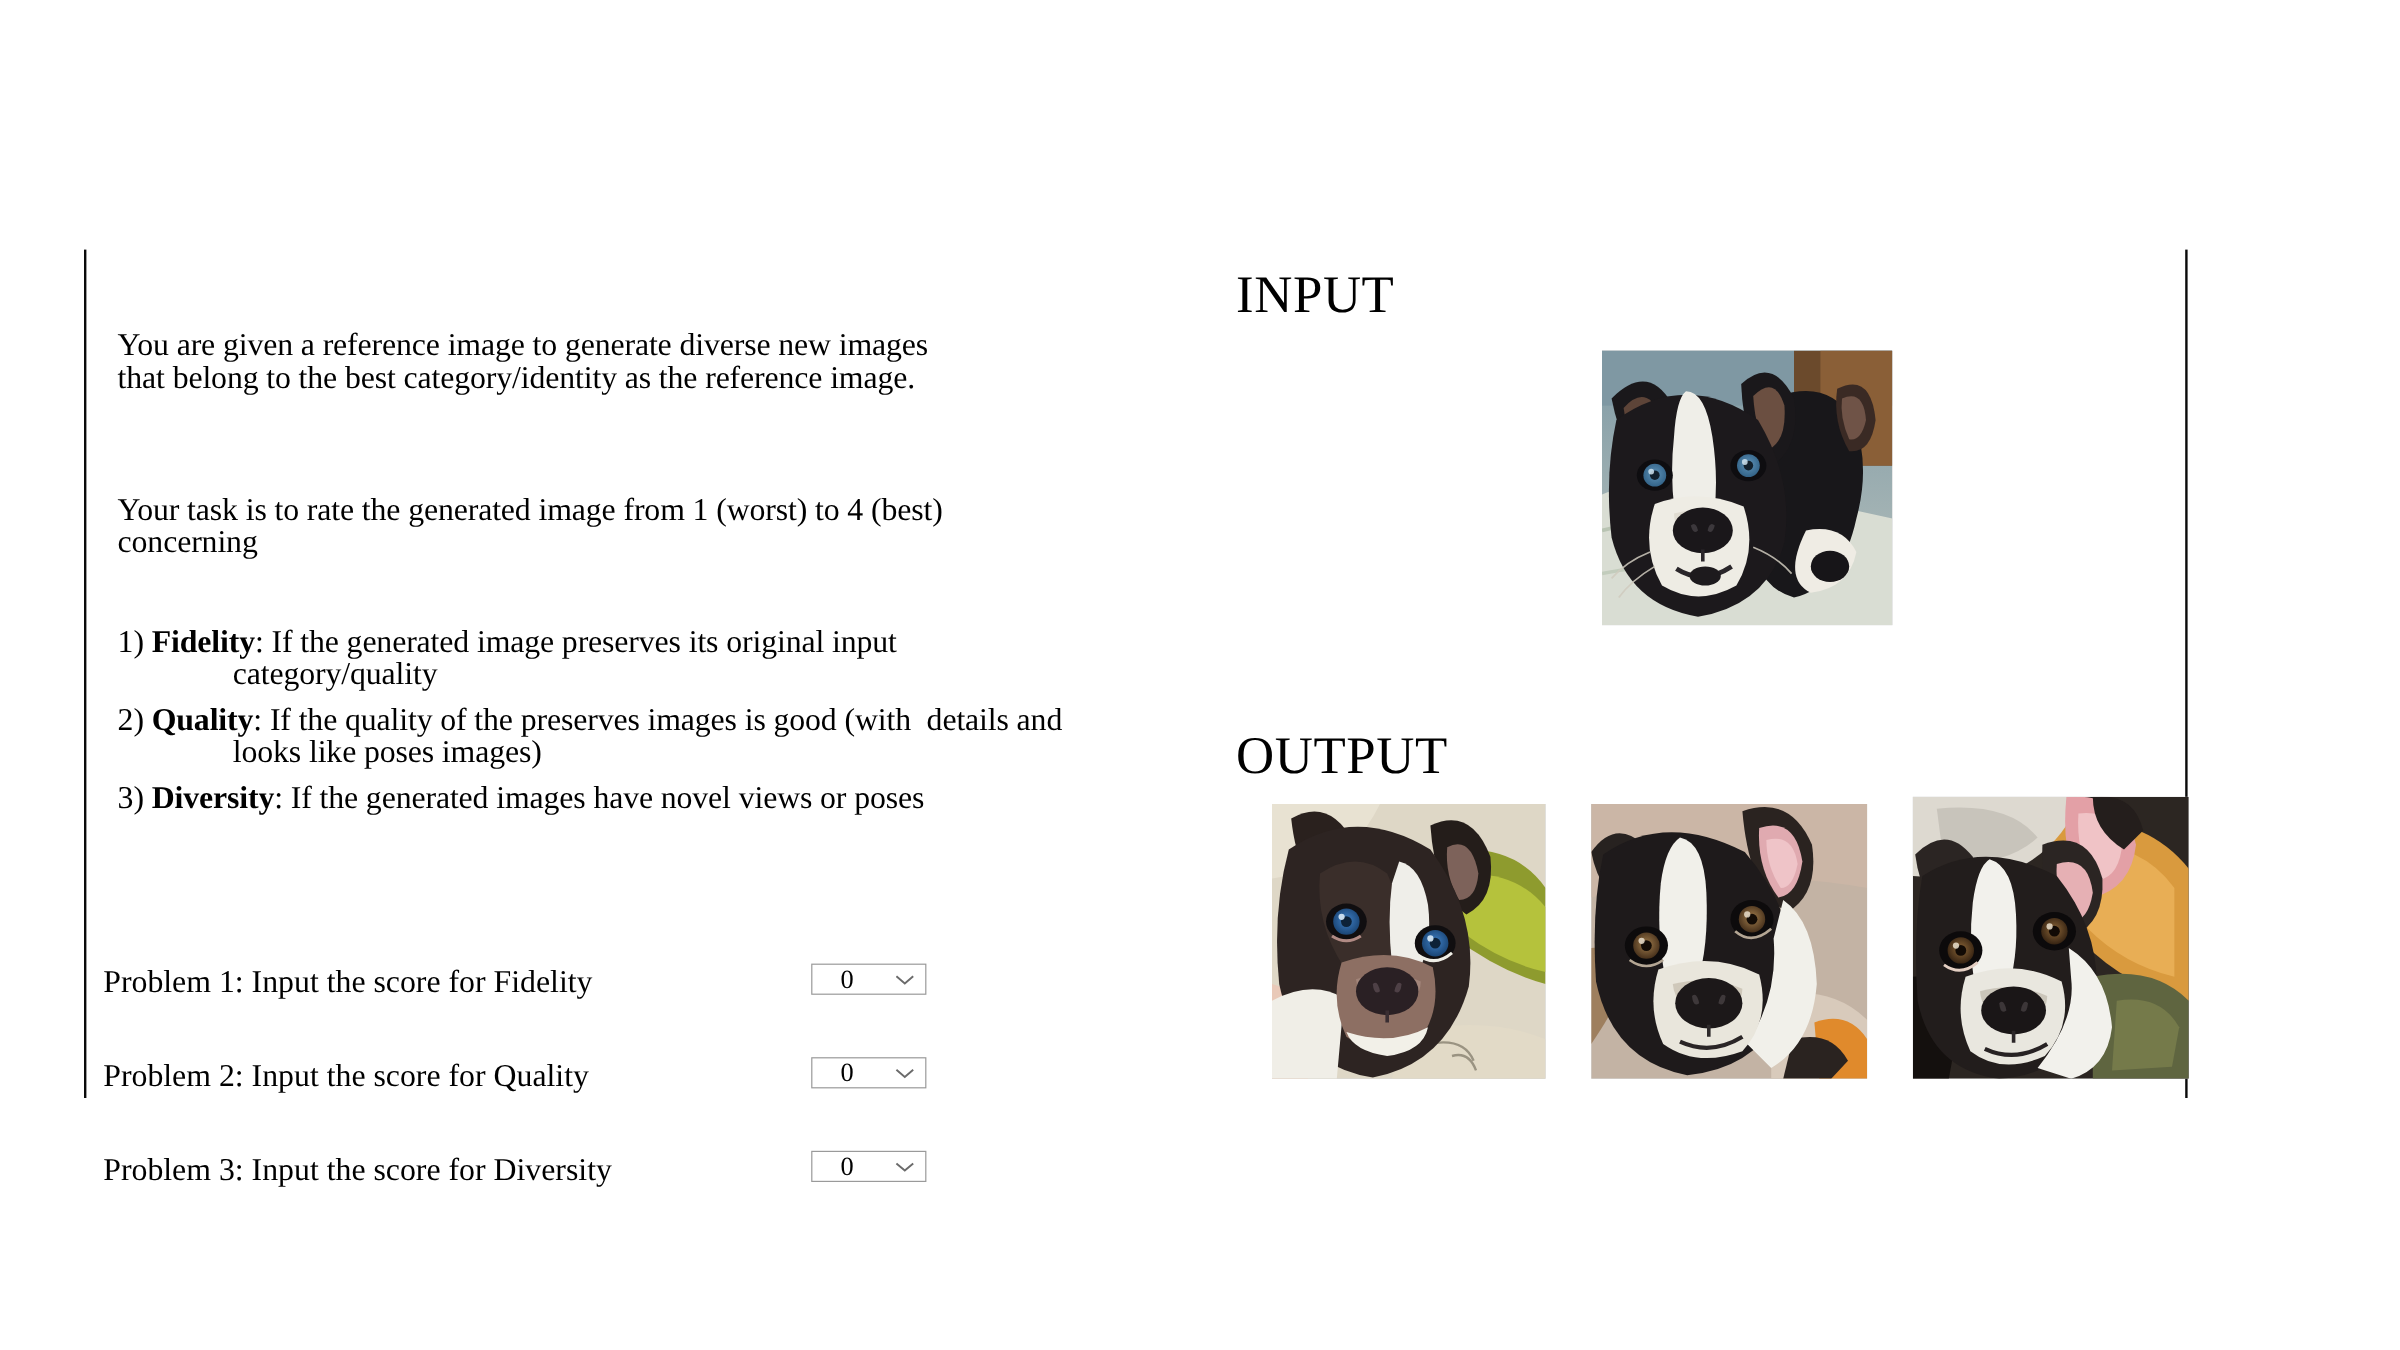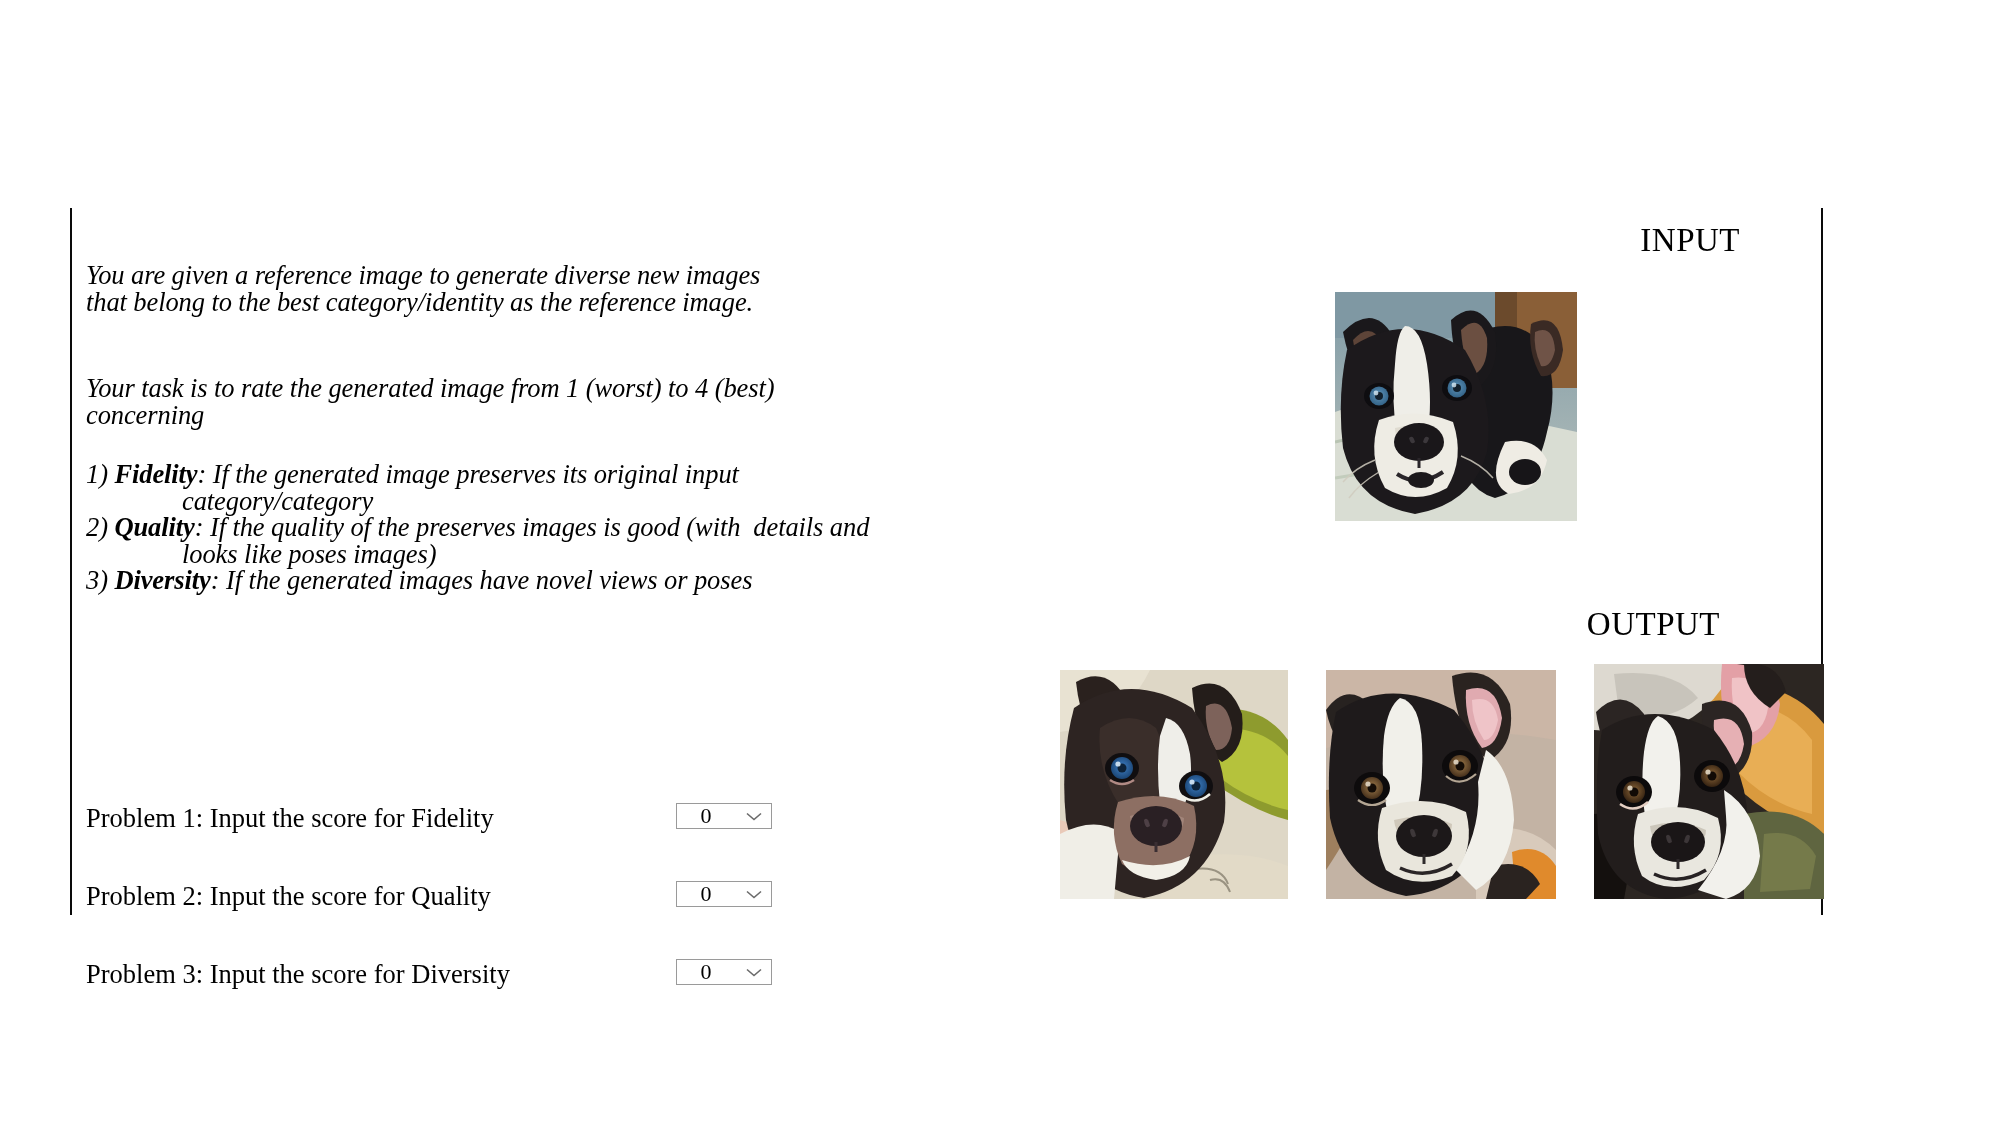--- a/index.html
+++ b/index.html
@@ -30,21 +30,21 @@
   
   .instructions {
     position: absolute;
     left: 86px;
     top: 262px;
     width: 1000px;
     font-size: 26.5px;
     line-height: 1.0;
     letter-spacing: -0.1px;
   }
-  .para { margin: 0; font-style: italic; }
+  .para { margin: 12px; }
   .para + .para { margin-top: 0px; }
   .line { display: block; white-space: pre; }
   .gap-lg { height: 60px; }
   .gap-md { height: 33px; }
 
   .indent { padding-left: 96px; }
   b { font-weight: bold; }
 
   
   .problems {
@@ -94,22 +94,22 @@
   
   .right-panel {
     position: absolute;
     left: 1030px;
     top: 208px;
     width: 790px;
     height: 707px;
   }
   .heading {
     position: absolute;
-    text-align: right;
-    font-size: 33px;
+    text-align: left;
+    font-size: 44px;
     line-height: 1;
     letter-spacing: 0.5px;
   }
   .heading-input  { left: 0;   top: 16px;  width: 710px; }
   .heading-output { left: 0;   top: 400px; width: 690px; }
 
   .photo {
     position: absolute;
     overflow: hidden;
     background: #cfcfcf;
@@ -138,21 +138,21 @@
 
   <p class="para">
     <span class="line">Your task is to rate the generated image from 1 (worst) to 4 (best)</span>
     <span class="line">concerning</span>
   </p>
 
   <div class="gap-md"></div>
 
   <p class="para">
     <span class="line"><span>1)</span> <b>Fidelity</b><span>: If the generated image preserves its original input</span></span>
-    <span class="line indent">category/category</span>
+    <span class="line indent">category/quality</span>
   </p>
 
   <p class="para">
     <span class="line"><span>2)</span> <b>Quality</b><span>: If the quality of the preserves images is good (with  details and</span></span>
     <span class="line indent">looks like poses images)</span>
   </p>
 
   <p class="para">
     <span class="line"><span>3)</span> <b>Diversity</b><span>: If the generated images have novel views or poses</span></span>
   </p>

